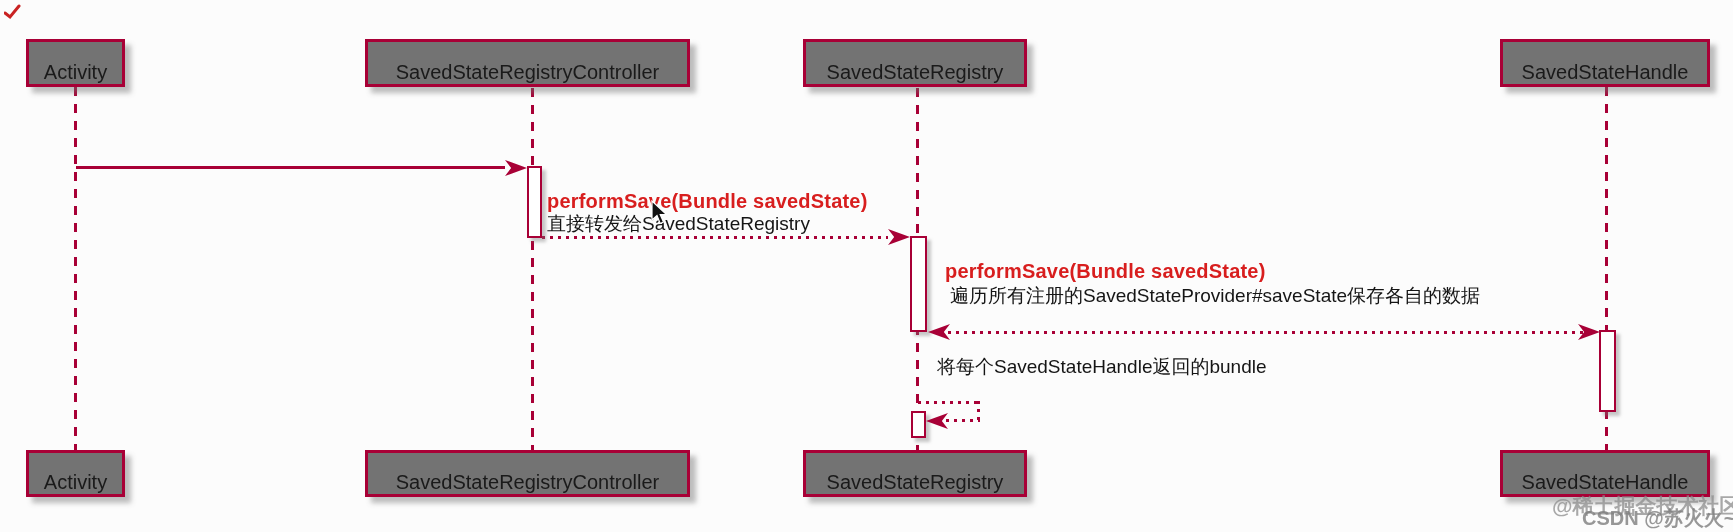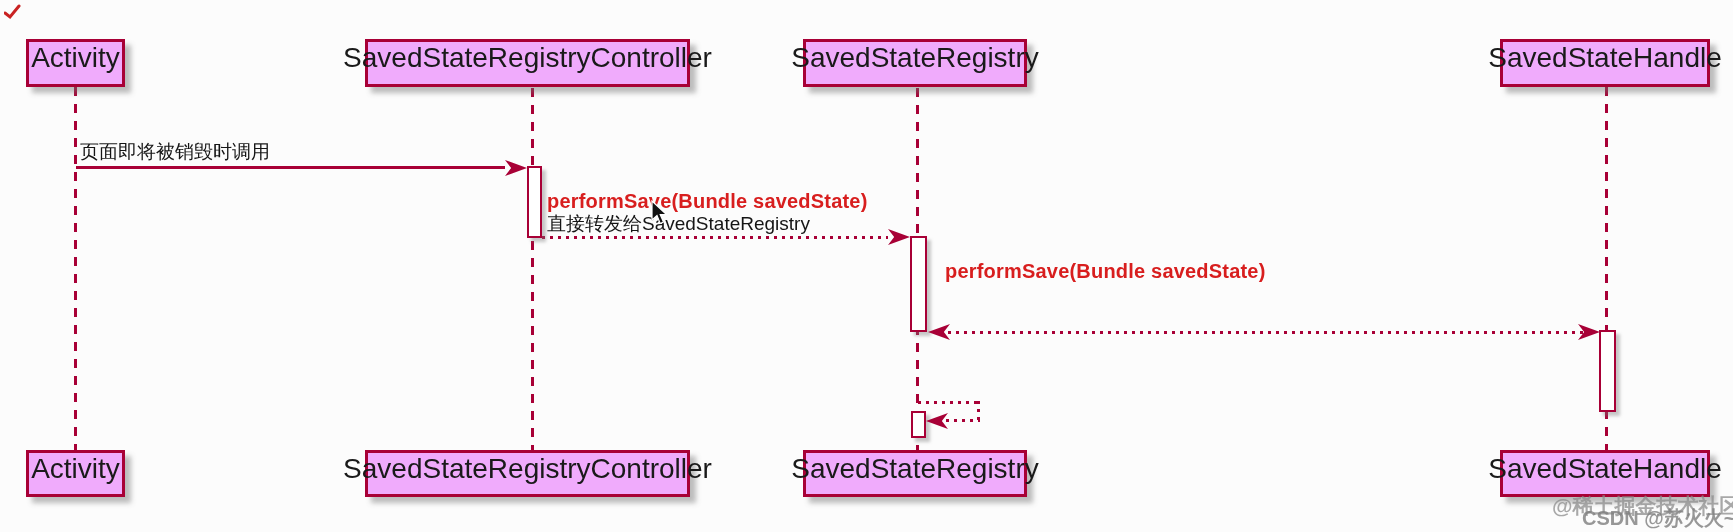--- a/index.html
+++ b/index.html
@@ -3,23 +3,23 @@
 <meta charset="utf-8">
 <style>
   html,body{margin:0;padding:0;background:#fff;}
   #stage{
     position:relative;width:1733px;height:532px;background:#fcfcfc;overflow:hidden;
     font-family:"Liberation Sans","DejaVu Sans",sans-serif;
   }
   
   .pbox{
     position:absolute;height:48px;box-sizing:border-box;
-    background:#f0abfc;border:3px solid #A80036;
-    display:flex;align-items:flex-start;justify-content:center;
-    font-size:28px;color:#1a1a1a;white-space:nowrap;
+    background:#737373;border:3px solid #A80036;
+    display:flex;align-items:flex-end;justify-content:center;
+    font-size:20px;color:#1a1a1a;white-space:nowrap;
     box-shadow:6px 6px 5px rgba(110,110,110,.45);
     z-index:3;
   }
   
   .lifeline{
     position:absolute;width:3px;z-index:1;
     background:repeating-linear-gradient(to bottom,#A80036 0 9px,transparent 9px 17px);
   }
   
   .actbar{
@@ -88,41 +88,42 @@
   <div class="pbox" style="left:365px;top:450px;width:325px;height:47px">
     <span>SavedStateRegistryController</span>
   </div>
   <div class="pbox" style="left:803px;top:450px;width:224px;height:47px">
     <span>SavedStateRegistry</span>
   </div>
   <div class="pbox" style="left:1500px;top:450px;width:210px;height:47px">
     <span>SavedStateHandle</span>
   </div>
 
-  <div class="msg-desc" style="left:80px;top:139px">页面即将被销毁时调用</div>
   <div class="line-solid" style="left:76px;top:166px;width:429px"></div>
   <div class="ah ah-right" style="left:505px;top:160px"></div>
 
   <div class="actbar" style="left:527px;top:166px;width:15px;height:72px"></div>
 
   <div class="msg-label" style="left:547px;top:190px">performSave(Bundle savedState)</div>
   <div class="msg-desc" style="left:547px;top:211px">直接转发给SavedStateRegistry</div>
   <div class="line-dotted" style="left:542px;top:236px;width:346px"></div>
   <div class="ah ah-right" style="left:888px;top:229px"></div>
 
   <div class="actbar" style="left:910px;top:236px;width:17px;height:96px"></div>
 
   <div class="msg-label" style="left:945px;top:260px">performSave(Bundle savedState)</div>
+  <div class="msg-desc" style="left:950px;top:283px">遍历所有注册的SavedStateProvider#saveState保存各自的数据</div>
 
   <div class="line-dotted" style="left:940px;top:331px;width:644px"></div>
   <div class="ah ah-left" style="left:928px;top:324px"></div>
   <div class="ah ah-right" style="left:1578px;top:324px"></div>
 
   <div class="actbar" style="left:1599px;top:330px;width:17px;height:82px"></div>
 
+  <div class="msg-desc" style="left:937px;top:354px">将每个SavedStateHandle返回的bundle</div>
 
   <div class="line-dotted" style="left:918px;top:401px;width:62px"></div>
   <div class="vline-dotted" style="left:977px;top:401px;height:21px"></div>
   <div class="line-dotted" style="left:946px;top:419px;width:34px"></div>
   <div class="ah ah-left" style="left:926px;top:413px"></div>
   <div class="actbar" style="left:911px;top:411px;width:15px;height:27px"></div>
 
   <svg class="svg-abs" style="left:650px;top:200px" width="20" height="26" viewBox="0 0 20 26">
     <polygon points="2,1 2,20 7,15.5 10.2,23.5 13.5,22 10.2,14.5 16.5,14.5" fill="#111" stroke="#fff" stroke-width="1.2"></polygon>
   </svg>

